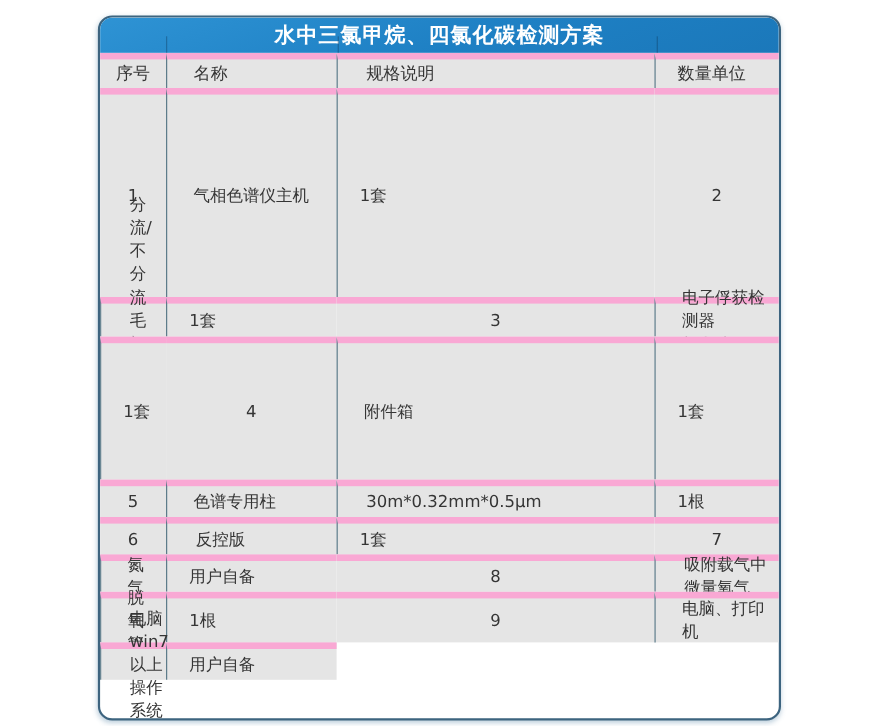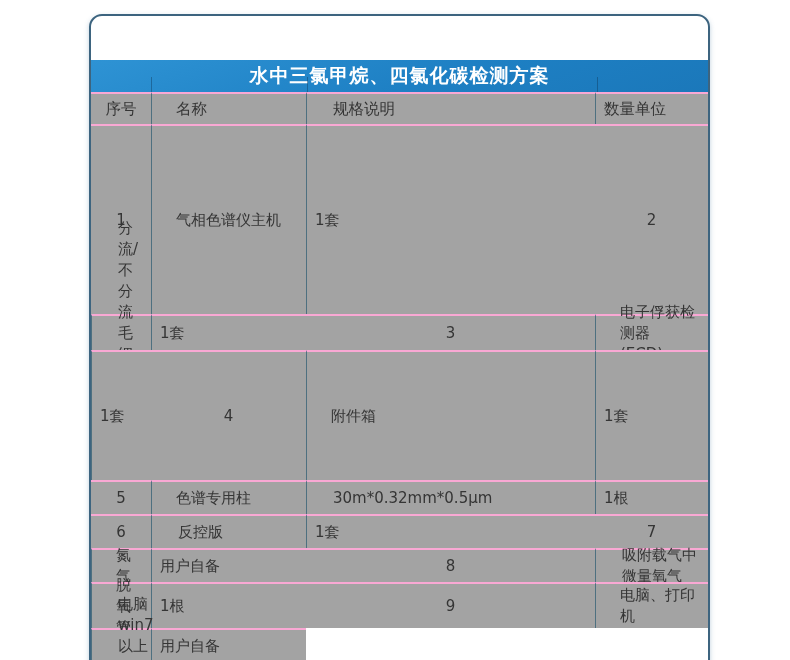--- a/index.html
+++ b/index.html
@@ -10,43 +10,43 @@
   }
   .card{
     position:absolute;left:89px;top:14px;width:621px;
     border:2px solid #3d647f;border-radius:13px;overflow:hidden;
     background:#ffffff;box-shadow:0 2px 5px rgba(110,150,180,0.45);
     box-sizing:border-box;
   }
   .titlebar{
     height:32px;background:linear-gradient(160deg,#2e93d4 0%,#1e80c4 55%,#1b78ba 100%);
     color:#ffffff;display:flex;align-items:center;justify-content:center;
-    font-size:19px;font-weight:bold;letter-spacing:1px;position:relative;margin-top:44px;
+    font-size:19px;font-weight:bold;letter-spacing:1px;position:relative;
   }
   .titlebar .stub{
     position:absolute;bottom:0;width:1px;height:15px;background:rgba(15,60,95,0.45);
   }
   .stub1{left:60px;} .stub2{left:216px;} .stub3{left:506px;}
   .grid{
     display:grid;
     grid-template-columns:60px 155px 289px 1fr;
     grid-template-rows:32px 190px 36px 130px 34px 34px 34px 46px 34px 35px;
     font-size:15px;
   }
   .cell{
-    border-top:2px solid #f9a8d4;
+    border-top:6px solid #f9a8d4;
     display:flex;align-items:center;
-    box-sizing:border-box;background:#a3a3a3;
+    box-sizing:border-box;background:#e5e5e5;
     line-height:21px;
   }
   .bl{border-left:1px solid #4e7080;}
   .c-no{justify-content:center;}
   .c-name{padding:4px 8px 4px 24px;white-space:pre-line;}
   .c-spec{padding:4px 6px 4px 26px;white-space:pre-line;}
-  .c-qty{padding:4px 6px 4px 8px;}
+  .c-qty{padding:4px 6px 4px 20px;}
   .hdr{font-size:15.5px;}
 </style>
 </head>
 <body>
 
 <div class="card">
   <div class="titlebar">
     <span>水中三氯甲烷、四氯化碳检测方案</span>
     <span class="stub stub1"></span>
     <span class="stub stub2"></span>

